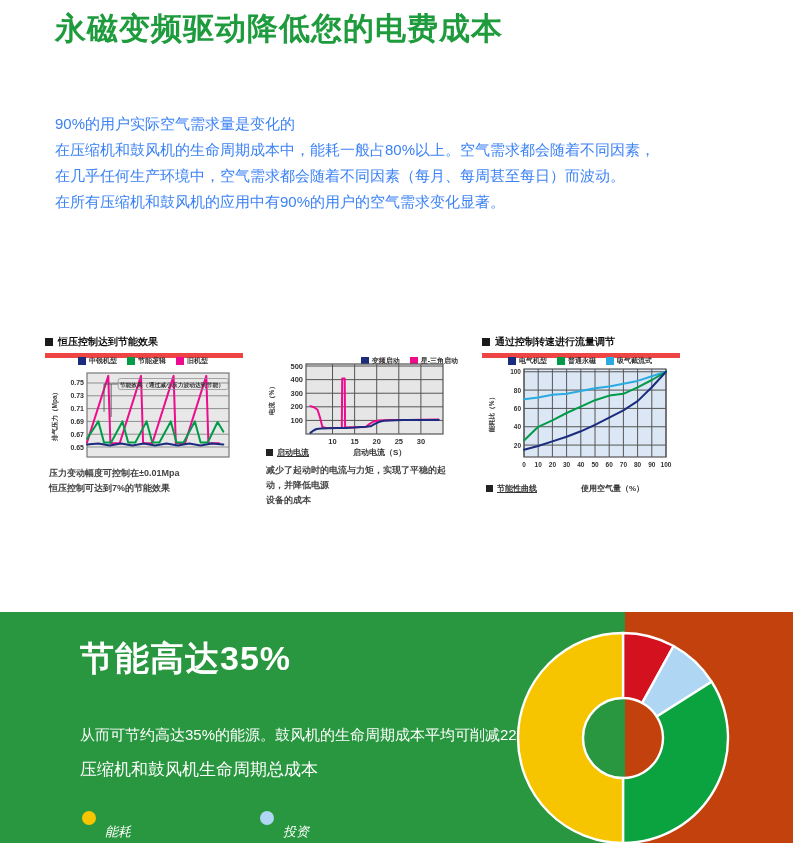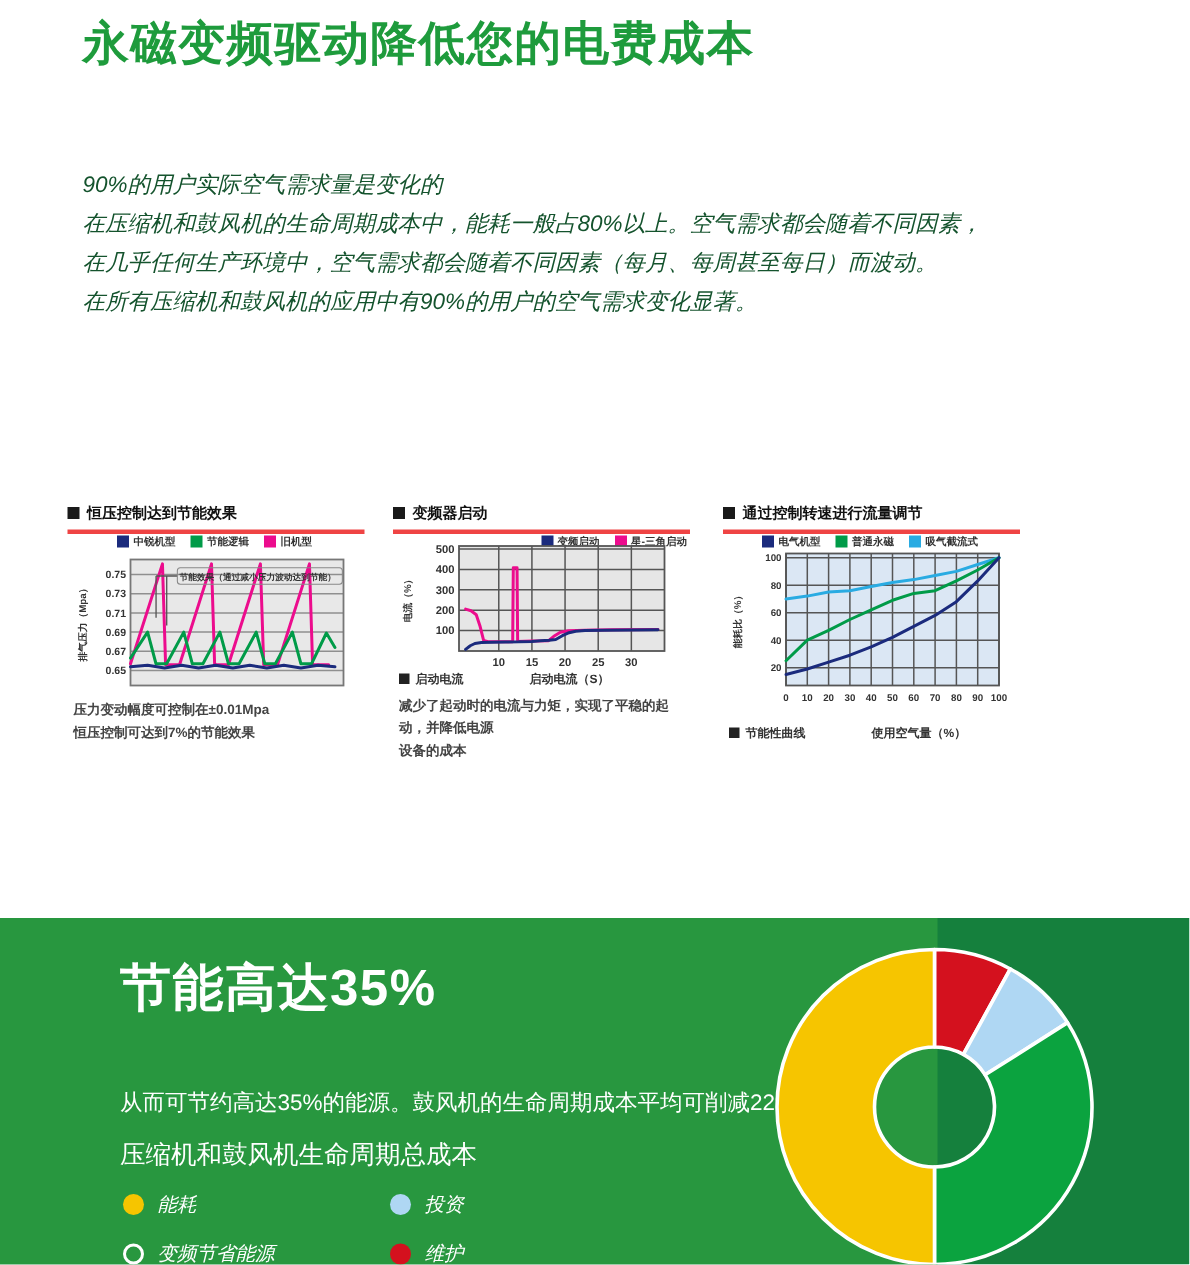--- a/index.html
+++ b/index.html
@@ -1,52 +1,52 @@
 <!DOCTYPE html>
 <html><head>
 <meta charset="utf-8">
 <style>
   html,body{margin:0;padding:0;background:#fff;}
   body{width:793px;height:843px;position:relative;overflow:hidden;
        font-family:"Liberation Sans","DejaVu Sans",sans-serif;}
   .page-title{position:absolute;left:55px;top:8px;margin:0;font-size:31px;
        font-weight:700;color:#1E9B3C;letter-spacing:1px;}
-  .intro{position:absolute;left:55px;top:111px;font-size:15px;color:#14532d;
-       line-height:26px;font-style:italic;}
+  .intro{position:absolute;left:55px;top:111px;font-size:15px;color:#3b82f6;
+       line-height:26px;}
   
   .panel{position:absolute;top:335px;width:198px;height:178px;color:#222;}
   .phead{display:flex;align-items:center;gap:5px;font-weight:700;font-size:10px;
-       color:#111;border-bottom:3px solid #ef4444;padding-bottom:4px;}
+       color:#111;border-bottom:5px solid #ef4444;padding-bottom:4px;}
   .sq{width:8px;height:8px;background:#1a1a1a;display:inline-block;flex:none;}
   .plegend{position:absolute;top:21px;left:0;right:2px;display:flex;gap:10px;
        font-size:7px;font-weight:700;color:#333;align-items:center;}
   .plegend.center{justify-content:center}
   .plegend.right{justify-content:flex-end}
   .litem{display:flex;align-items:center;gap:3px;}
   .lsq{width:8px;height:8px;display:inline-block;flex:none;}
   .plotsvg{position:absolute;left:0;}
   .plotsvg text{font-family:"Liberation Sans","DejaVu Sans",sans-serif;}
   .caps{position:absolute;left:4px;font-size:9px;font-weight:700;color:#444;line-height:15px;}
   .notes{position:absolute;left:4px;width:192px;display:flex;align-items:center;
        font-size:8px;font-weight:700;color:#333;}
-  .note{display:flex;align-items:center;gap:4px;}
+  .note{display:flex;align-items:center;gap:4px;text-decoration:underline;}
   .sq2{width:7px;height:7px;background:#222;display:inline-block;flex:none;}
   .nxlab{margin-left:44px;}
   
-  .banner{position:absolute;left:0;top:612px;width:793px;height:231px;background:#15803d;}
+  .banner{position:absolute;left:0;top:612px;width:793px;height:231px;background:#c2410c;}
   .bgreen{position:absolute;left:0;top:0;width:625px;height:231px;background:#28973F;}
   .bheading{position:absolute;left:80px;top:24px;margin:0;font-size:34px;
        font-weight:700;color:#fff;letter-spacing:1px;}
   .bline{position:absolute;left:80px;margin:0;color:#fff;font-size:15px;white-space:nowrap;}
   .bline.l0{top:88px;} .bline.l1{top:114px;}
   .bsub{position:absolute;left:80px;top:146px;margin:0;font-size:17px;font-weight:400;color:#fff;}
   .blegend{position:absolute;left:82px;top:182px;color:#fff;}
   .brow{display:flex;margin-bottom:15px;}
   .bitem{display:flex;align-items:center;width:178px;gap:9px;font-size:13px;}
-  .bitem em{font-style:italic;}
+  .bitem em{font-style:italic;margin-top:29px;}
   .bcirc{width:14px;height:14px;border-radius:50%;display:inline-block;
        box-sizing:border-box;flex:none;}
   .bcirc.hollow{background:transparent;border:2px solid #fff;}
   #donut{position:absolute;left:515px;top:10px;}
 </style>
 </head>
 <body>
 
 <div>
 
@@ -101,24 +101,20 @@
         <rect x="73.24" y="11.5" width="110" height="11" rx="2" fill="none" stroke="#888" stroke-width="0.7"></rect>
         <text x="74.66" y="19.5" font-size="5.8" font-weight="bold" fill="#333">节能效果（通过减小压力波动达到节能）</text>
       </svg>
     <div class="caps" style="top:131px">
       <div>压力变动幅度可控制在±0.01Mpa</div>
       <div>恒压控制可达到7%的节能效果</div>
     </div>
   </section>
 
   <section class="panel" style="left:262px">
-    <div class="phead">
-      <span class="sq"></span>
-      <span>变频器启动</span>
-    </div>
     <div class="plegend right">
       <span class="litem">
           <i class="lsq" style="background: rgb(27, 43, 125);"></i>
           <span>变频启动</span>
         </span>
       <span class="litem">
           <i class="lsq" style="background: rgb(236, 12, 141);"></i>
           <span>星-三角启动</span>
         </span>
     </div>

